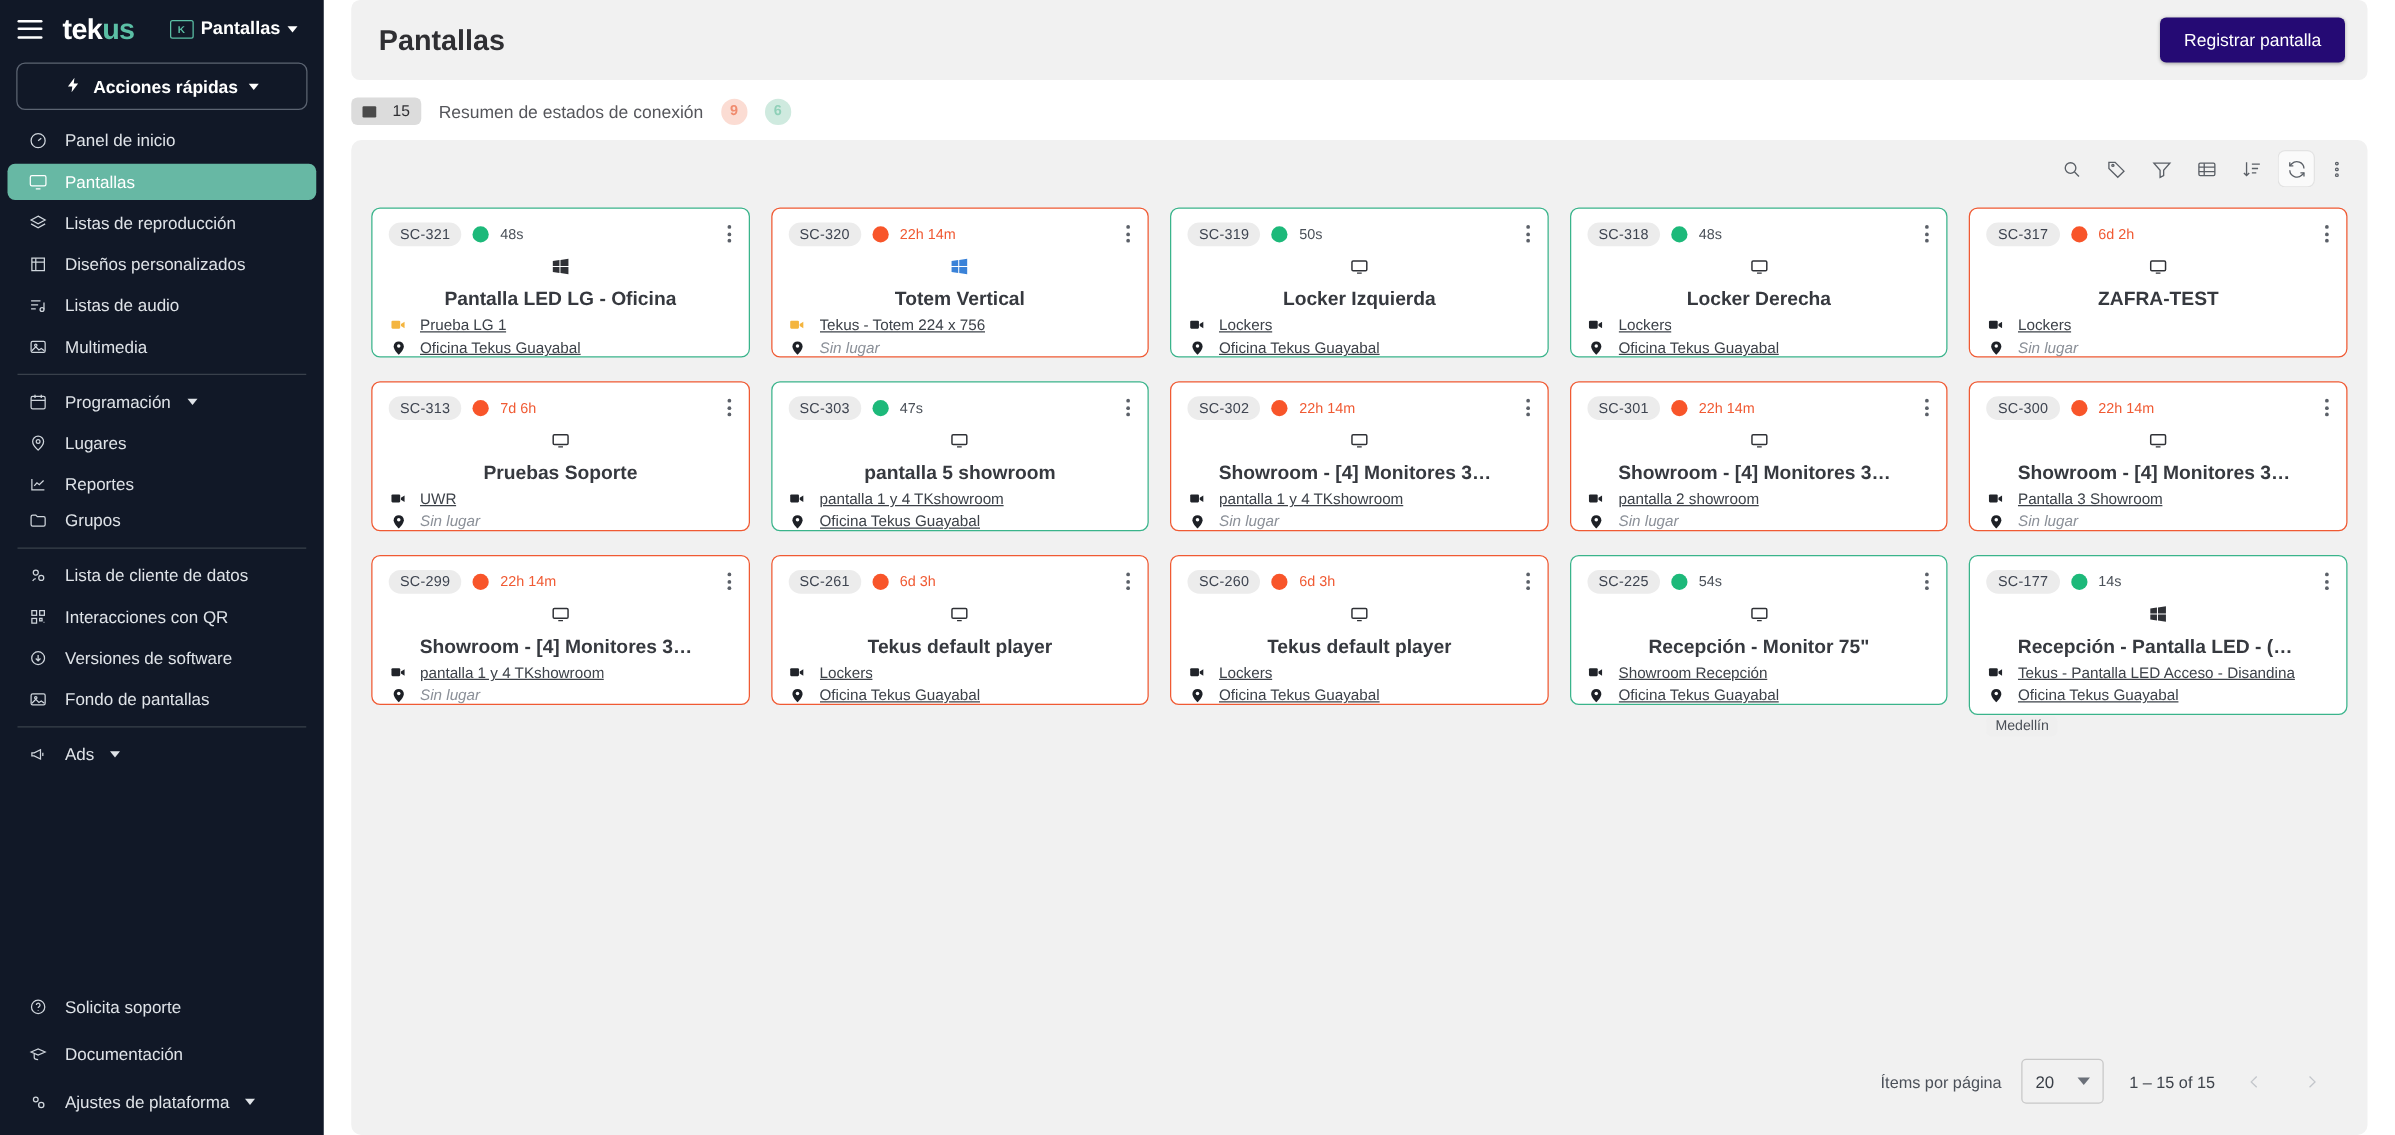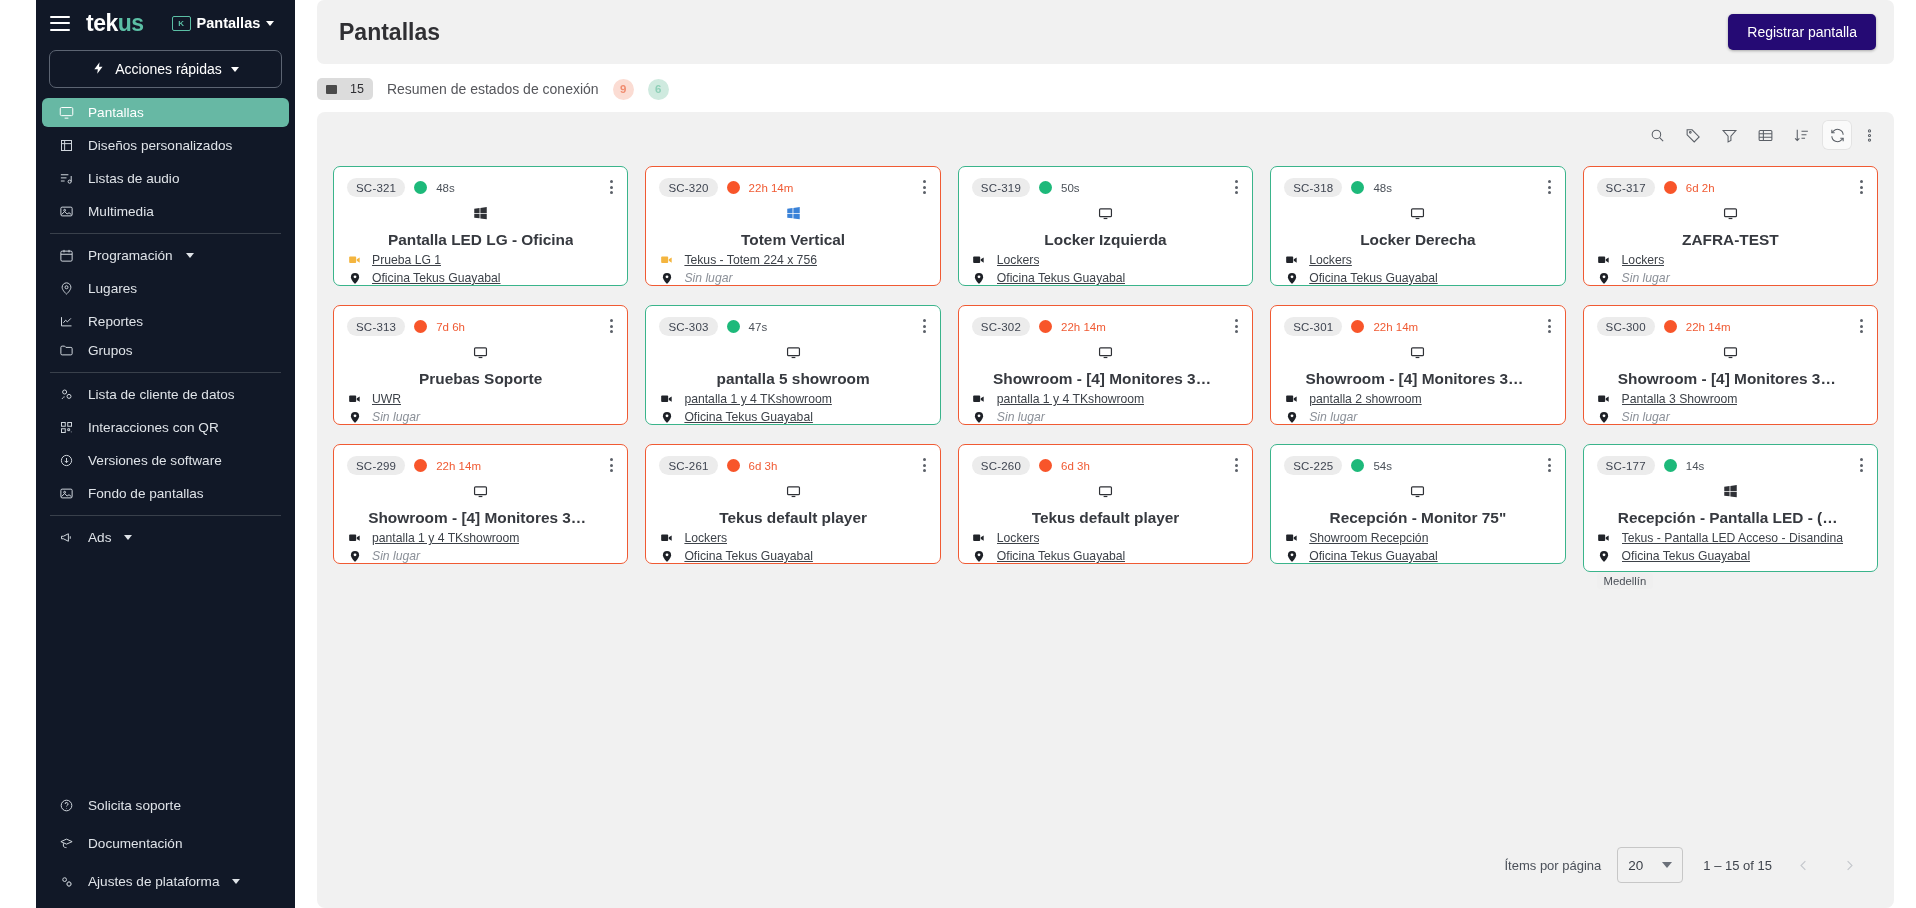--- a/index.html
+++ b/index.html
@@ -2,21 +2,21 @@
 <html><head>
 <meta charset="utf-8">
 <style>
   * { box-sizing: border-box; margin: 0; padding: 0; }
   html, body {
     width: 1916px; height: 908px;
     font-family: "Liberation Sans", sans-serif;
     background: #ffffff;
     overflow: hidden;
   }
-  .app { display: flex; width: 1916px; height: 744px; padding-left: 36px; }
+  .app { display: flex; width: 1916px; height: 744px; }
 
   
   .sidebar {
     width: 259px; height: 908px; background: #111827;
     color: #e7eaee; flex: 0 0 259px; position: relative;
   }
   .sb-top { display: flex; align-items: center; height: 36px; padding: 10px 12px 0 14px; gap: 10px; }
   .burger { width: 20px; height: 15px; display: flex; flex-direction: column; justify-content: space-between; cursor: pointer; }
   .burger i { display: block; height: 2px; background: #fff; border-radius: 1px; }
   .logo { font-size: 23px; font-weight: 700; letter-spacing: -.5px; margin-left: 6px; color: #ffffff; }
@@ -25,21 +25,21 @@
   .ctx-ico {
     width: 19px; height: 15px; border: 1.6px solid #5bbfa5; border-radius: 2px;
     font-size: 8px; color: #5bbfa5; display: flex; align-items: center; justify-content: center;
     font-weight: 700;
   }
   .caret { width: 0; height: 0; border-left: 4.5px solid transparent; border-right: 4.5px solid transparent; border-top: 5px solid currentColor; display: inline-block; }
 
   .quick {
     margin: 14px 13px 10px 13px; height: 38px; border: 1px solid #5c6472; border-radius: 7px;
     display: flex; align-items: center; justify-content: center; gap: 9px;
-    font-size: 14px; font-weight: 400; color: #fff; cursor: pointer;
+    font-size: 14px; font-weight: 700; color: #fff; cursor: pointer;
   }
 
   .nav { padding: 0 0 0 0; }
   .nav-item {
     display: flex; align-items: center; gap: 13px;
     height: 29px; padding: 0 14px 0 16px; margin: 0 6px;
     font-size: 13.6px; color: #dfe3e8; cursor: pointer; border-radius: 6px;
     white-space: nowrap;
   }
   .nav-item.tall { height: 42px; align-items: center; }
@@ -163,28 +163,46 @@
       <span>
         <svg width="14" height="16" viewBox="0 0 24 24" fill="#fff">
             <path d="M13 2L4 14h6l-1 8 9-12h-6l1-8z"></path>
           </svg>
       </span>
       <span>Acciones rápidas</span>
       <span class="caret"></span>
     </div>
 
     <nav class="nav">
+      <div class="nav-item" style="margin-bottom:4px">
+        <span class="ico">
+            <svg viewBox="0 0 24 24">
+              <circle cx="12" cy="12" r="9"></circle>
+              <path d="M12 12l4-3"></path>
+            </svg>
+          </span>
+        <span class="lbl">Panel de inicio</span>
+      </div>
       <div class="nav-item active" style="margin-bottom:4px">
         <span class="ico">
             <svg viewBox="0 0 24 24">
               <rect x="2" y="4" width="20" height="13" rx="2"></rect>
               <path d="M9 21h6"></path>
             </svg>
           </span>
         <span class="lbl">Pantallas</span>
+      </div>
+      <div class="nav-item" style="margin-bottom:4px">
+        <span class="ico">
+            <svg viewBox="0 0 24 24">
+              <path d="M12 3l9 5-9 5-9-5 9-5z"></path>
+              <path d="M3 13l9 5 9-5"></path>
+            </svg>
+          </span>
+        <span class="lbl">Listas de reproducción</span>
       </div>
       <div class="nav-item" style="margin-bottom:4px">
         <span class="ico">
             <svg viewBox="0 0 24 24">
               <rect x="4" y="4" width="16" height="16"></rect>
               <path d="M4 9h16M9 4v16"></path>
             </svg>
           </span>
         <span class="lbl">Diseños personalizados</span>
       </div>

